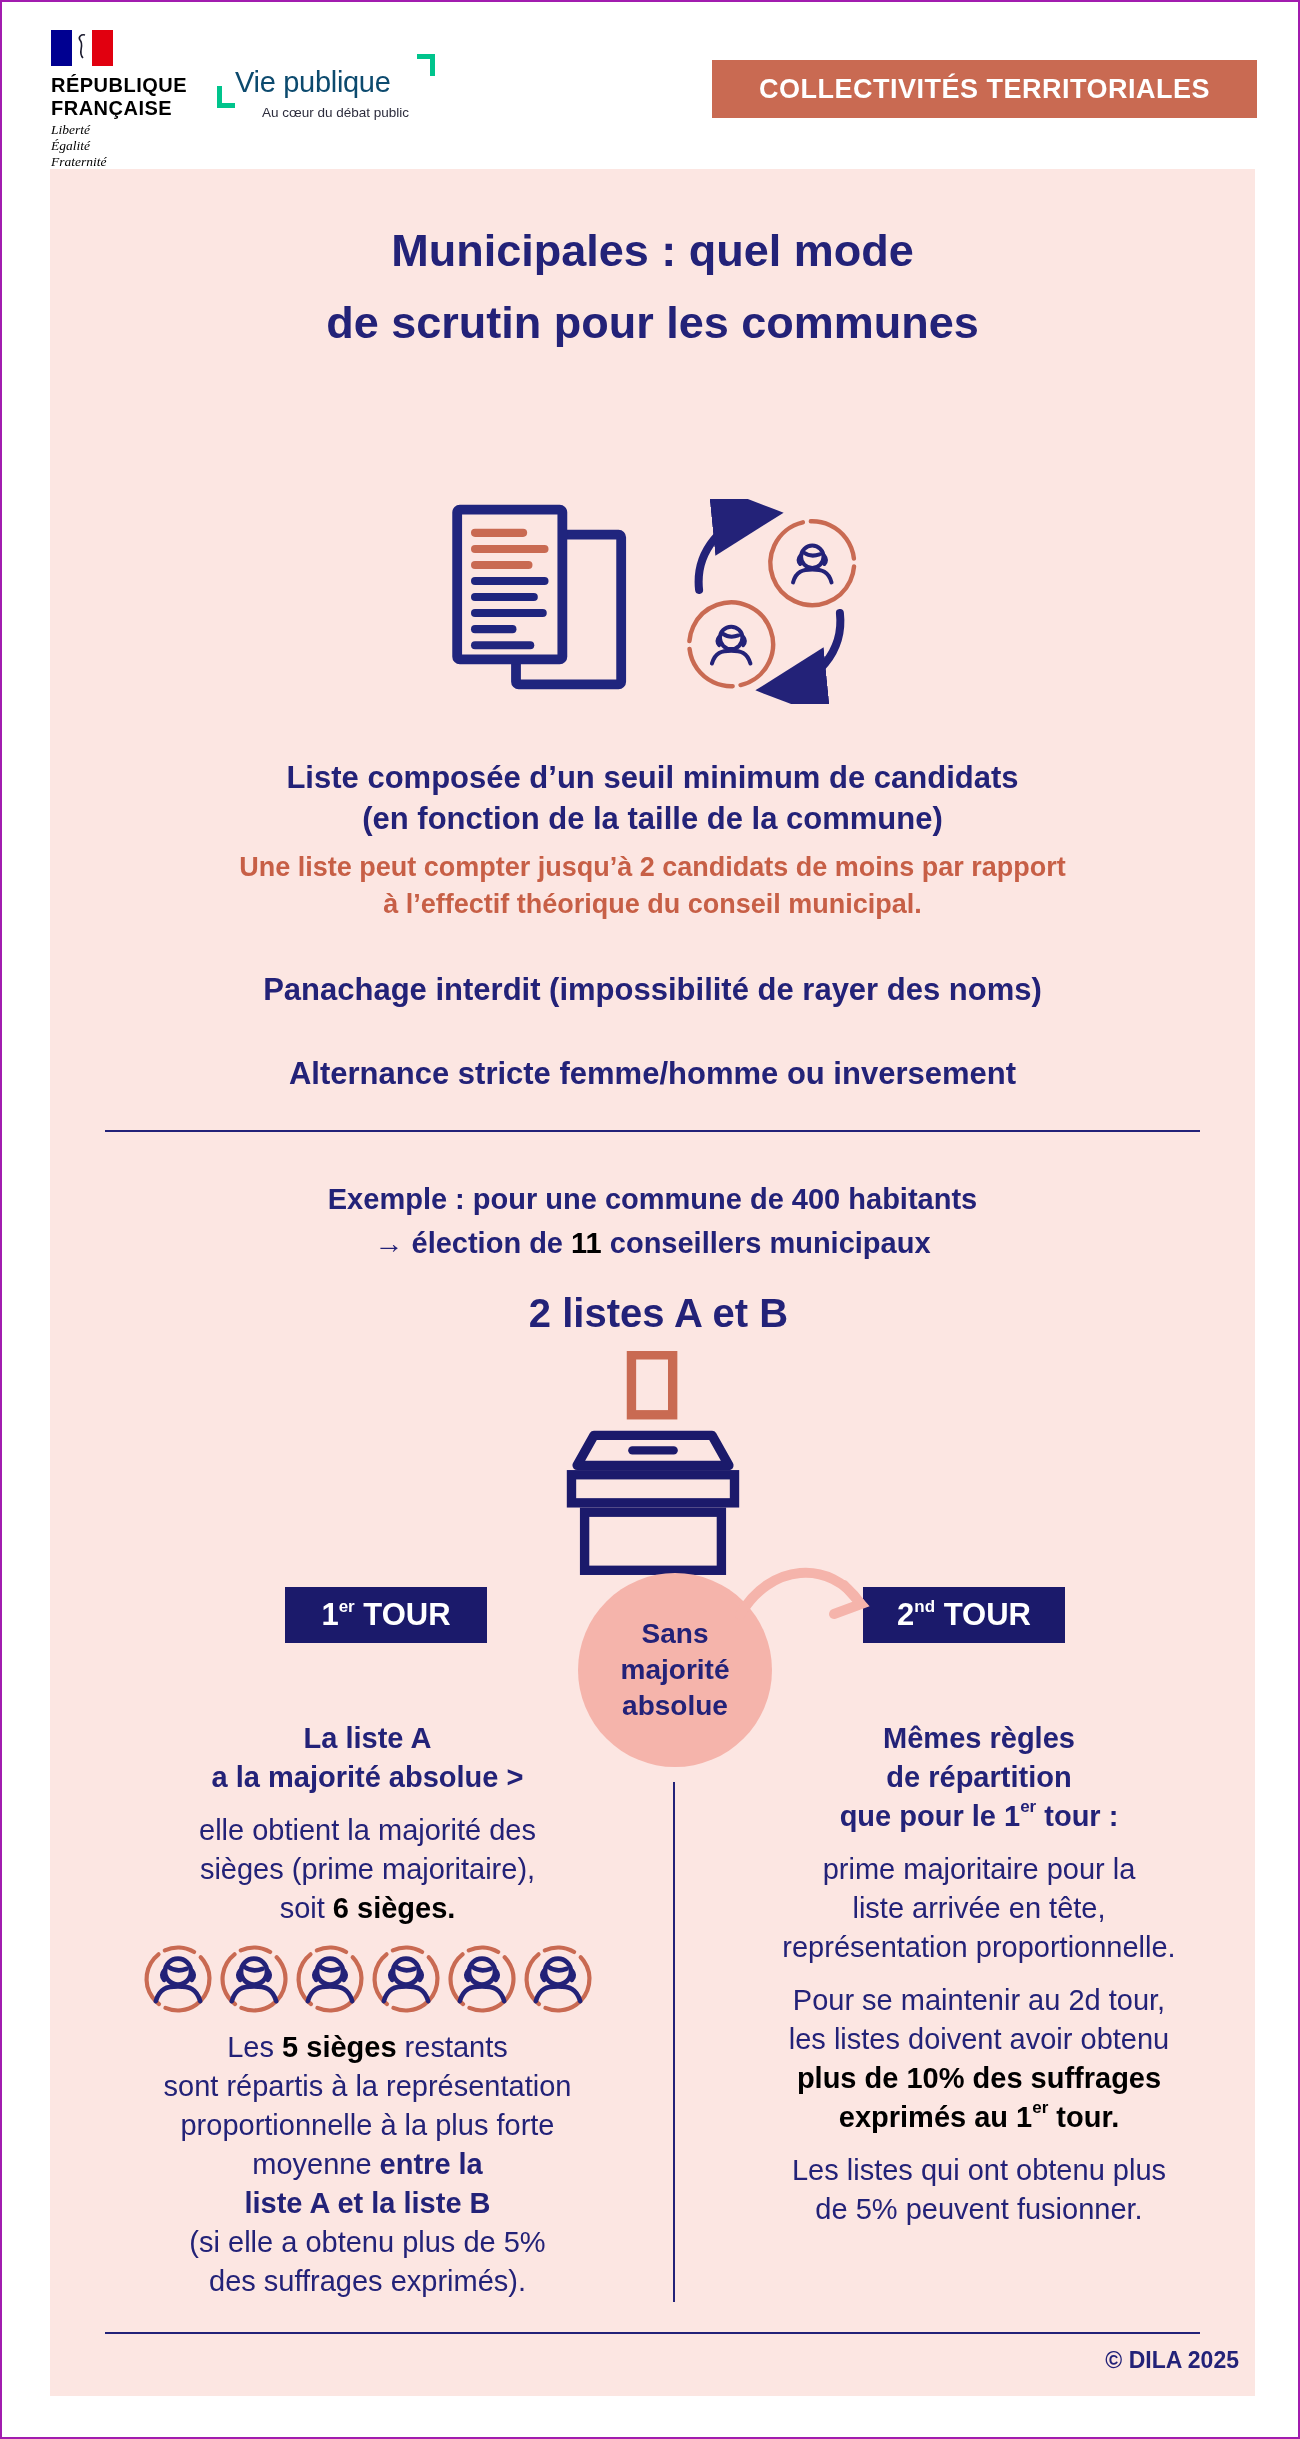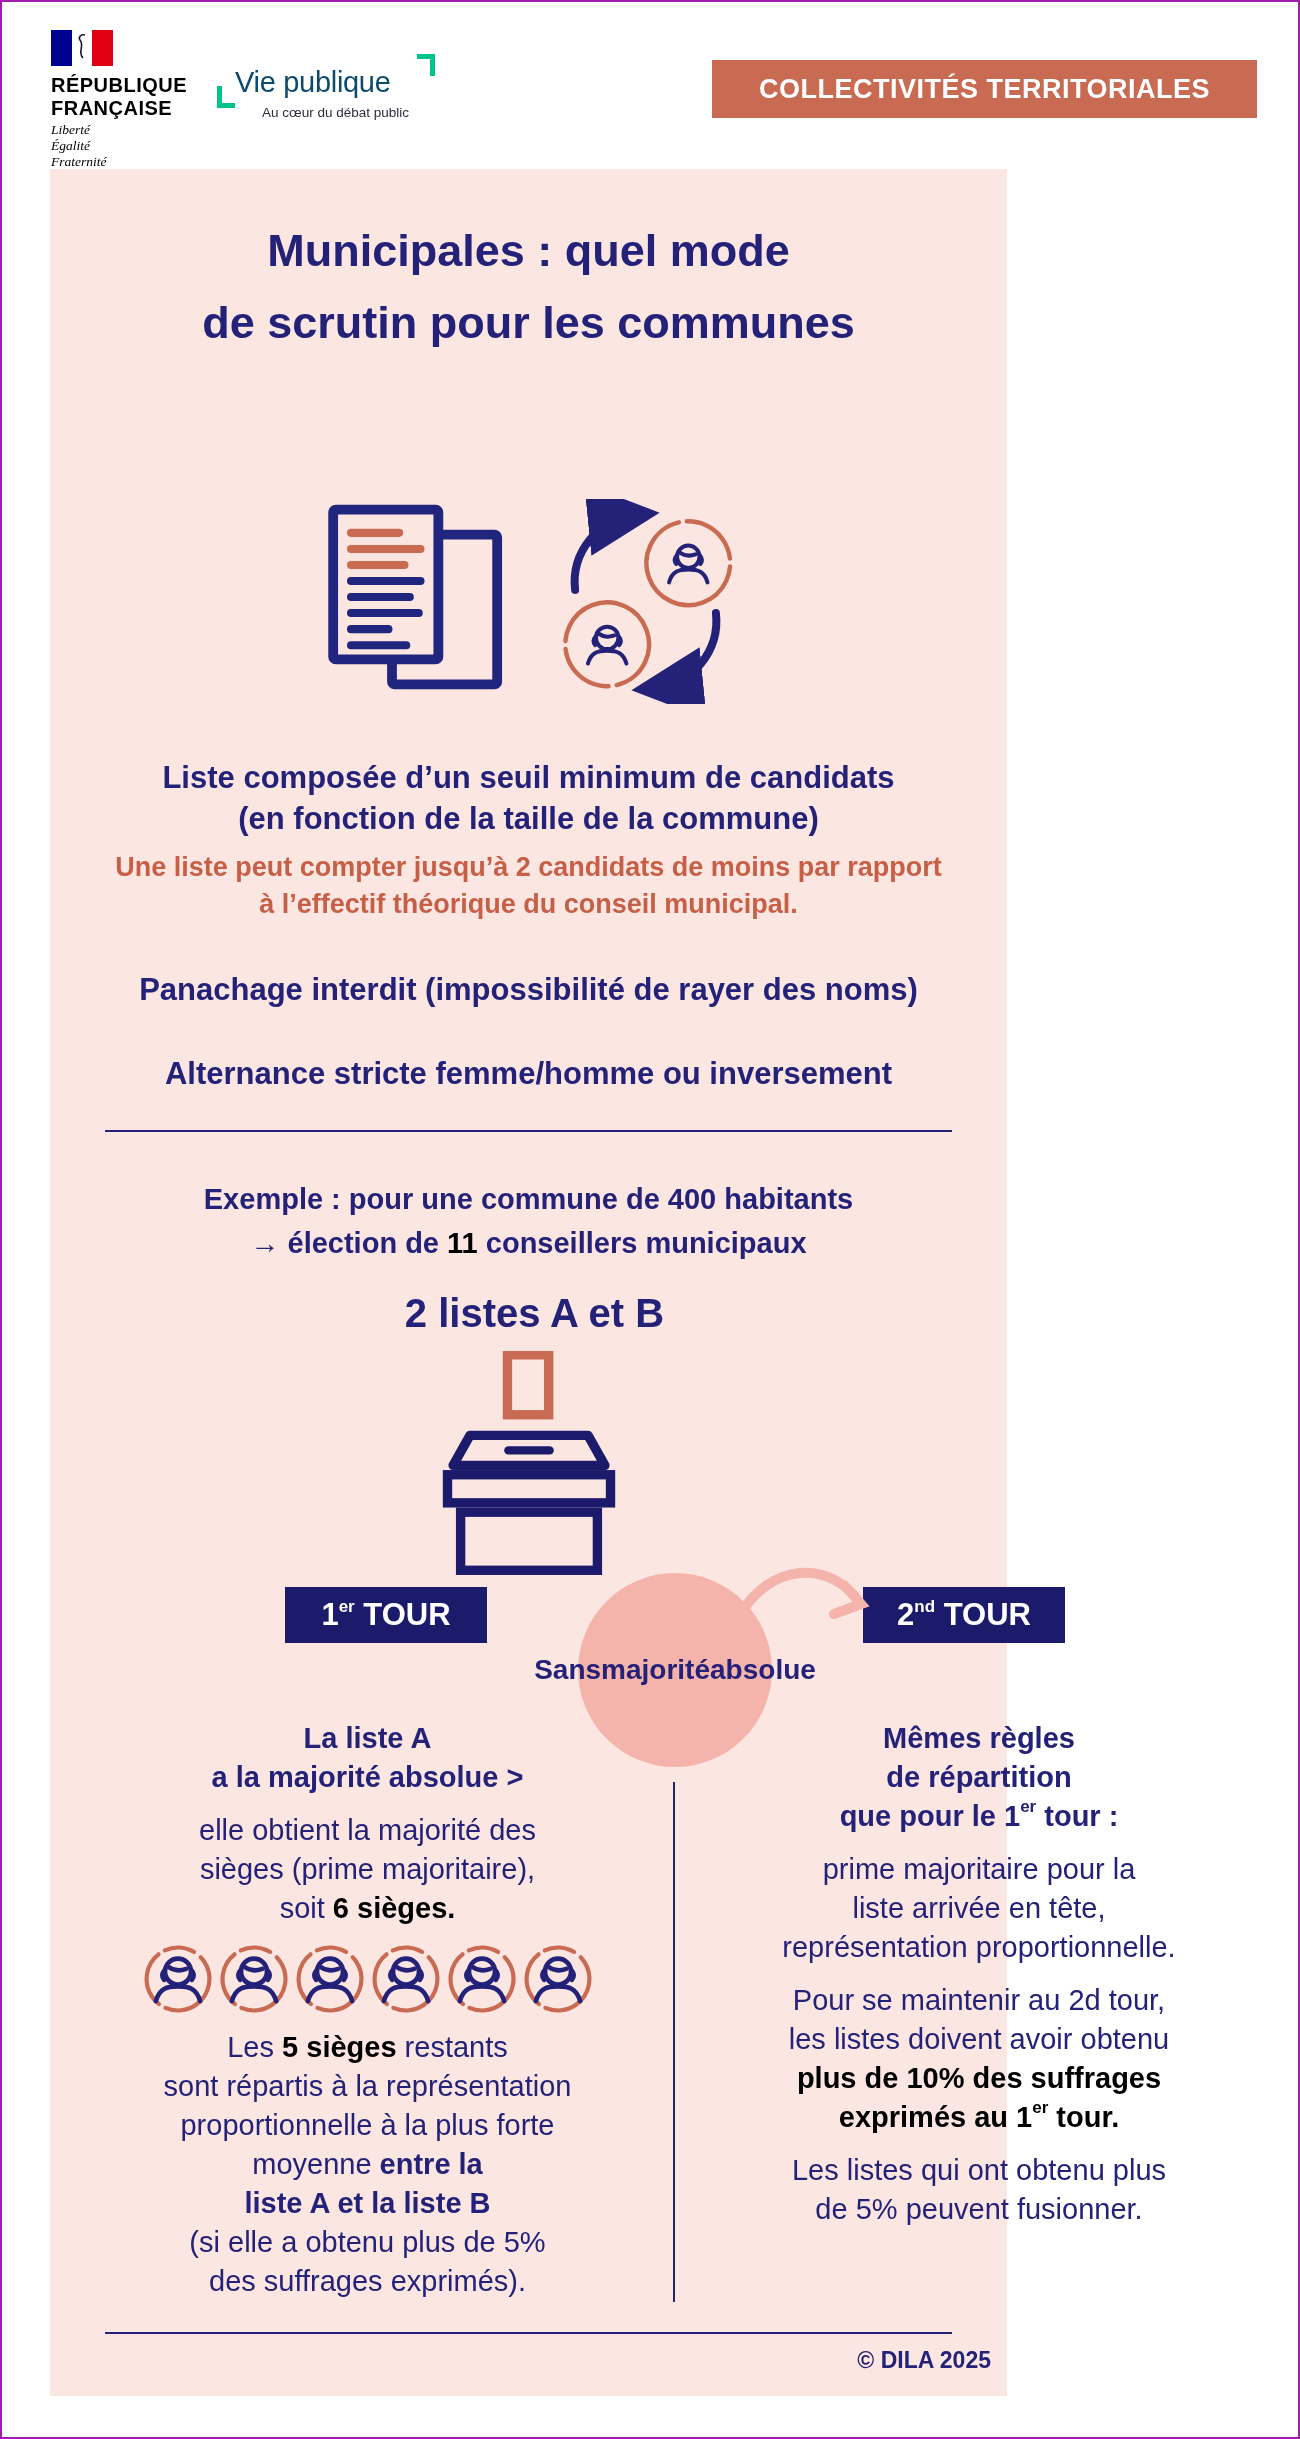--- a/index.html
+++ b/index.html
@@ -18,36 +18,36 @@
   .vp{position:absolute;left:215px;top:46px;width:230px;height:90px;}
   .vp-name{position:absolute;left:18px;top:18px;font-size:29px;font-weight:normal;color:#0c4a6e;letter-spacing:-.3px;}
   .br{position:absolute;width:13px;height:17px;}
   .br-bl{left:0;top:38px;border-left:5px solid #00c48c;border-bottom:5px solid #00c48c;}
   .br-tr{left:200px;top:6px;border-right:5px solid #00c48c;border-top:5px solid #00c48c;}
   .vp-tag{position:absolute;left:45px;top:57px;font-size:13.5px;color:#2d2d3d;}
   .badge{position:absolute;left:710px;top:58px;width:545px;height:58px;background:#c96a52;
          display:flex;align-items:center;justify-content:center;color:#fff;font-weight:bold;
          font-size:27px;letter-spacing:.5px;}
   
-  .panel{position:absolute;left:48px;top:167px;width:957px;height:2227px;background:#fce6e2;} .orange{color:#000000;} .bold{font-weight:bold;}
+  .panel{position:absolute;left:48px;top:167px;width:1205px;height:2227px;background:#fce6e2;} .orange{color:#000000;} .bold{font-weight:bold;}
   .ctr{position:absolute;left:0;width:100%;text-align:center;}
   .title{top:46px;font-size:45px;line-height:72px;font-weight:bold;color:#232278;}
   .icons-row{position:absolute;top:330px;left:0;width:100%;display:flex;justify-content:center;
              align-items:center;gap:28px;}
   .h31{font-size:31px;line-height:41px;font-weight:bold;color:#232278;}
   .note{font-size:27px;line-height:37px;font-weight:bold;color:#c75f46;}
   .hr{position:absolute;left:55px;right:55px;height:2px;background:#232278;}
   .example{top:1008px;font-size:29px;line-height:44px;font-weight:bold;color:#232278;}
   .lists-title{top:1122px;font-size:40px;font-weight:bold;color:#232278;padding-left:6px;}
   .ballot-wrap{position:absolute;top:1182px;left:0;width:100%;display:flex;justify-content:center;}
   .round-badge{position:absolute;top:1418px;width:202px;height:56px;background:#1b1a6b;color:#fff;
                font-size:31px;font-weight:bold;display:flex;align-items:center;justify-content:center;}
   .badge-sup{font-size:17px;line-height:1;transform:translateY(-9px);}
   .bubble{position:absolute;left:528px;top:1404px;width:194px;height:194px;border-radius:50%;
-          background:#f5b4ab;display:flex;flex-direction:row;align-items:center;justify-content:center;
+          background:#f5b4ab;display:flex;flex-direction:column;align-items:center;justify-content:center;
           font-size:28px;line-height:36px;font-weight:bold;color:#232278;}
   .arrow-svg{position:absolute;left:680px;top:1388px;}
   .vline{position:absolute;left:623px;top:1613px;width:2px;height:520px;background:#232278;}
   .col{position:absolute;top:1550px;text-align:center;color:#232278;font-size:29px;line-height:39px;}
   .col p{margin:0 0 14px;}
   .col-h{font-weight:bold;}
   .sup{font-size:17px;vertical-align:top;line-height:1;position:relative;top:1px;}
   .col-left{left:25px;width:585px;}
   .col-right{left:638px;width:582px;}
   .seats{display:flex;justify-content:center;gap:2px;margin:4px 0 12px;}

